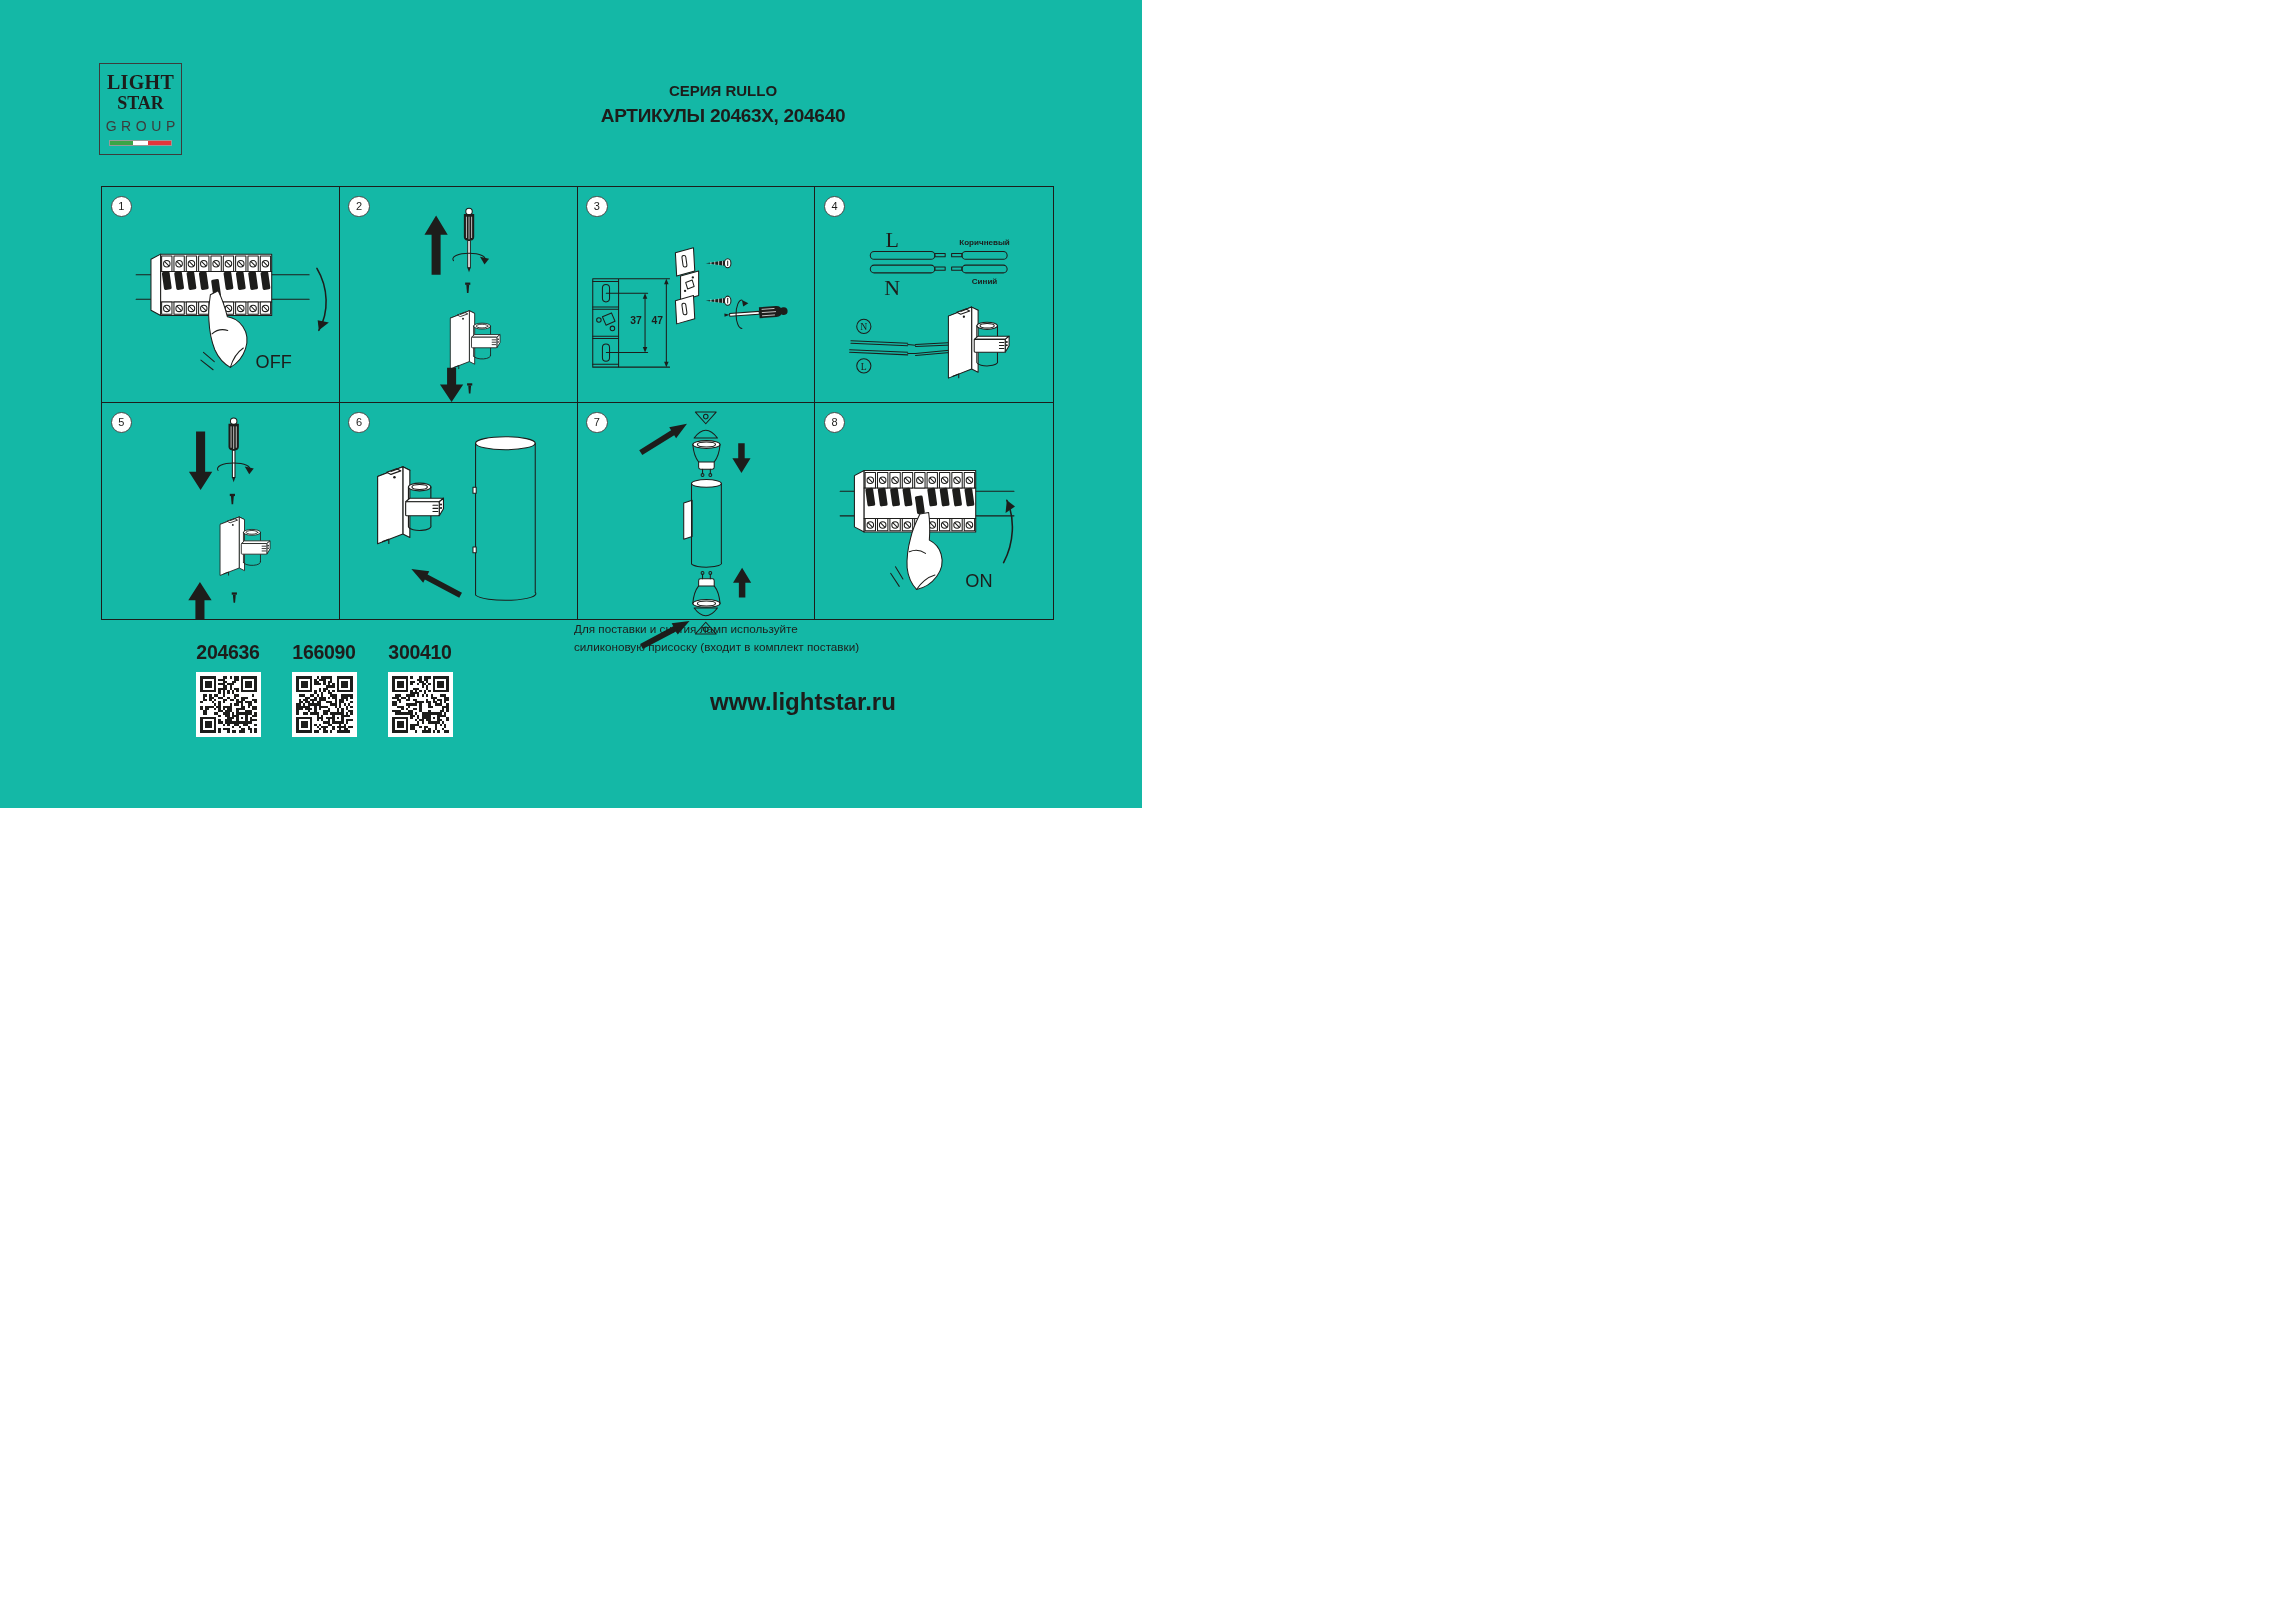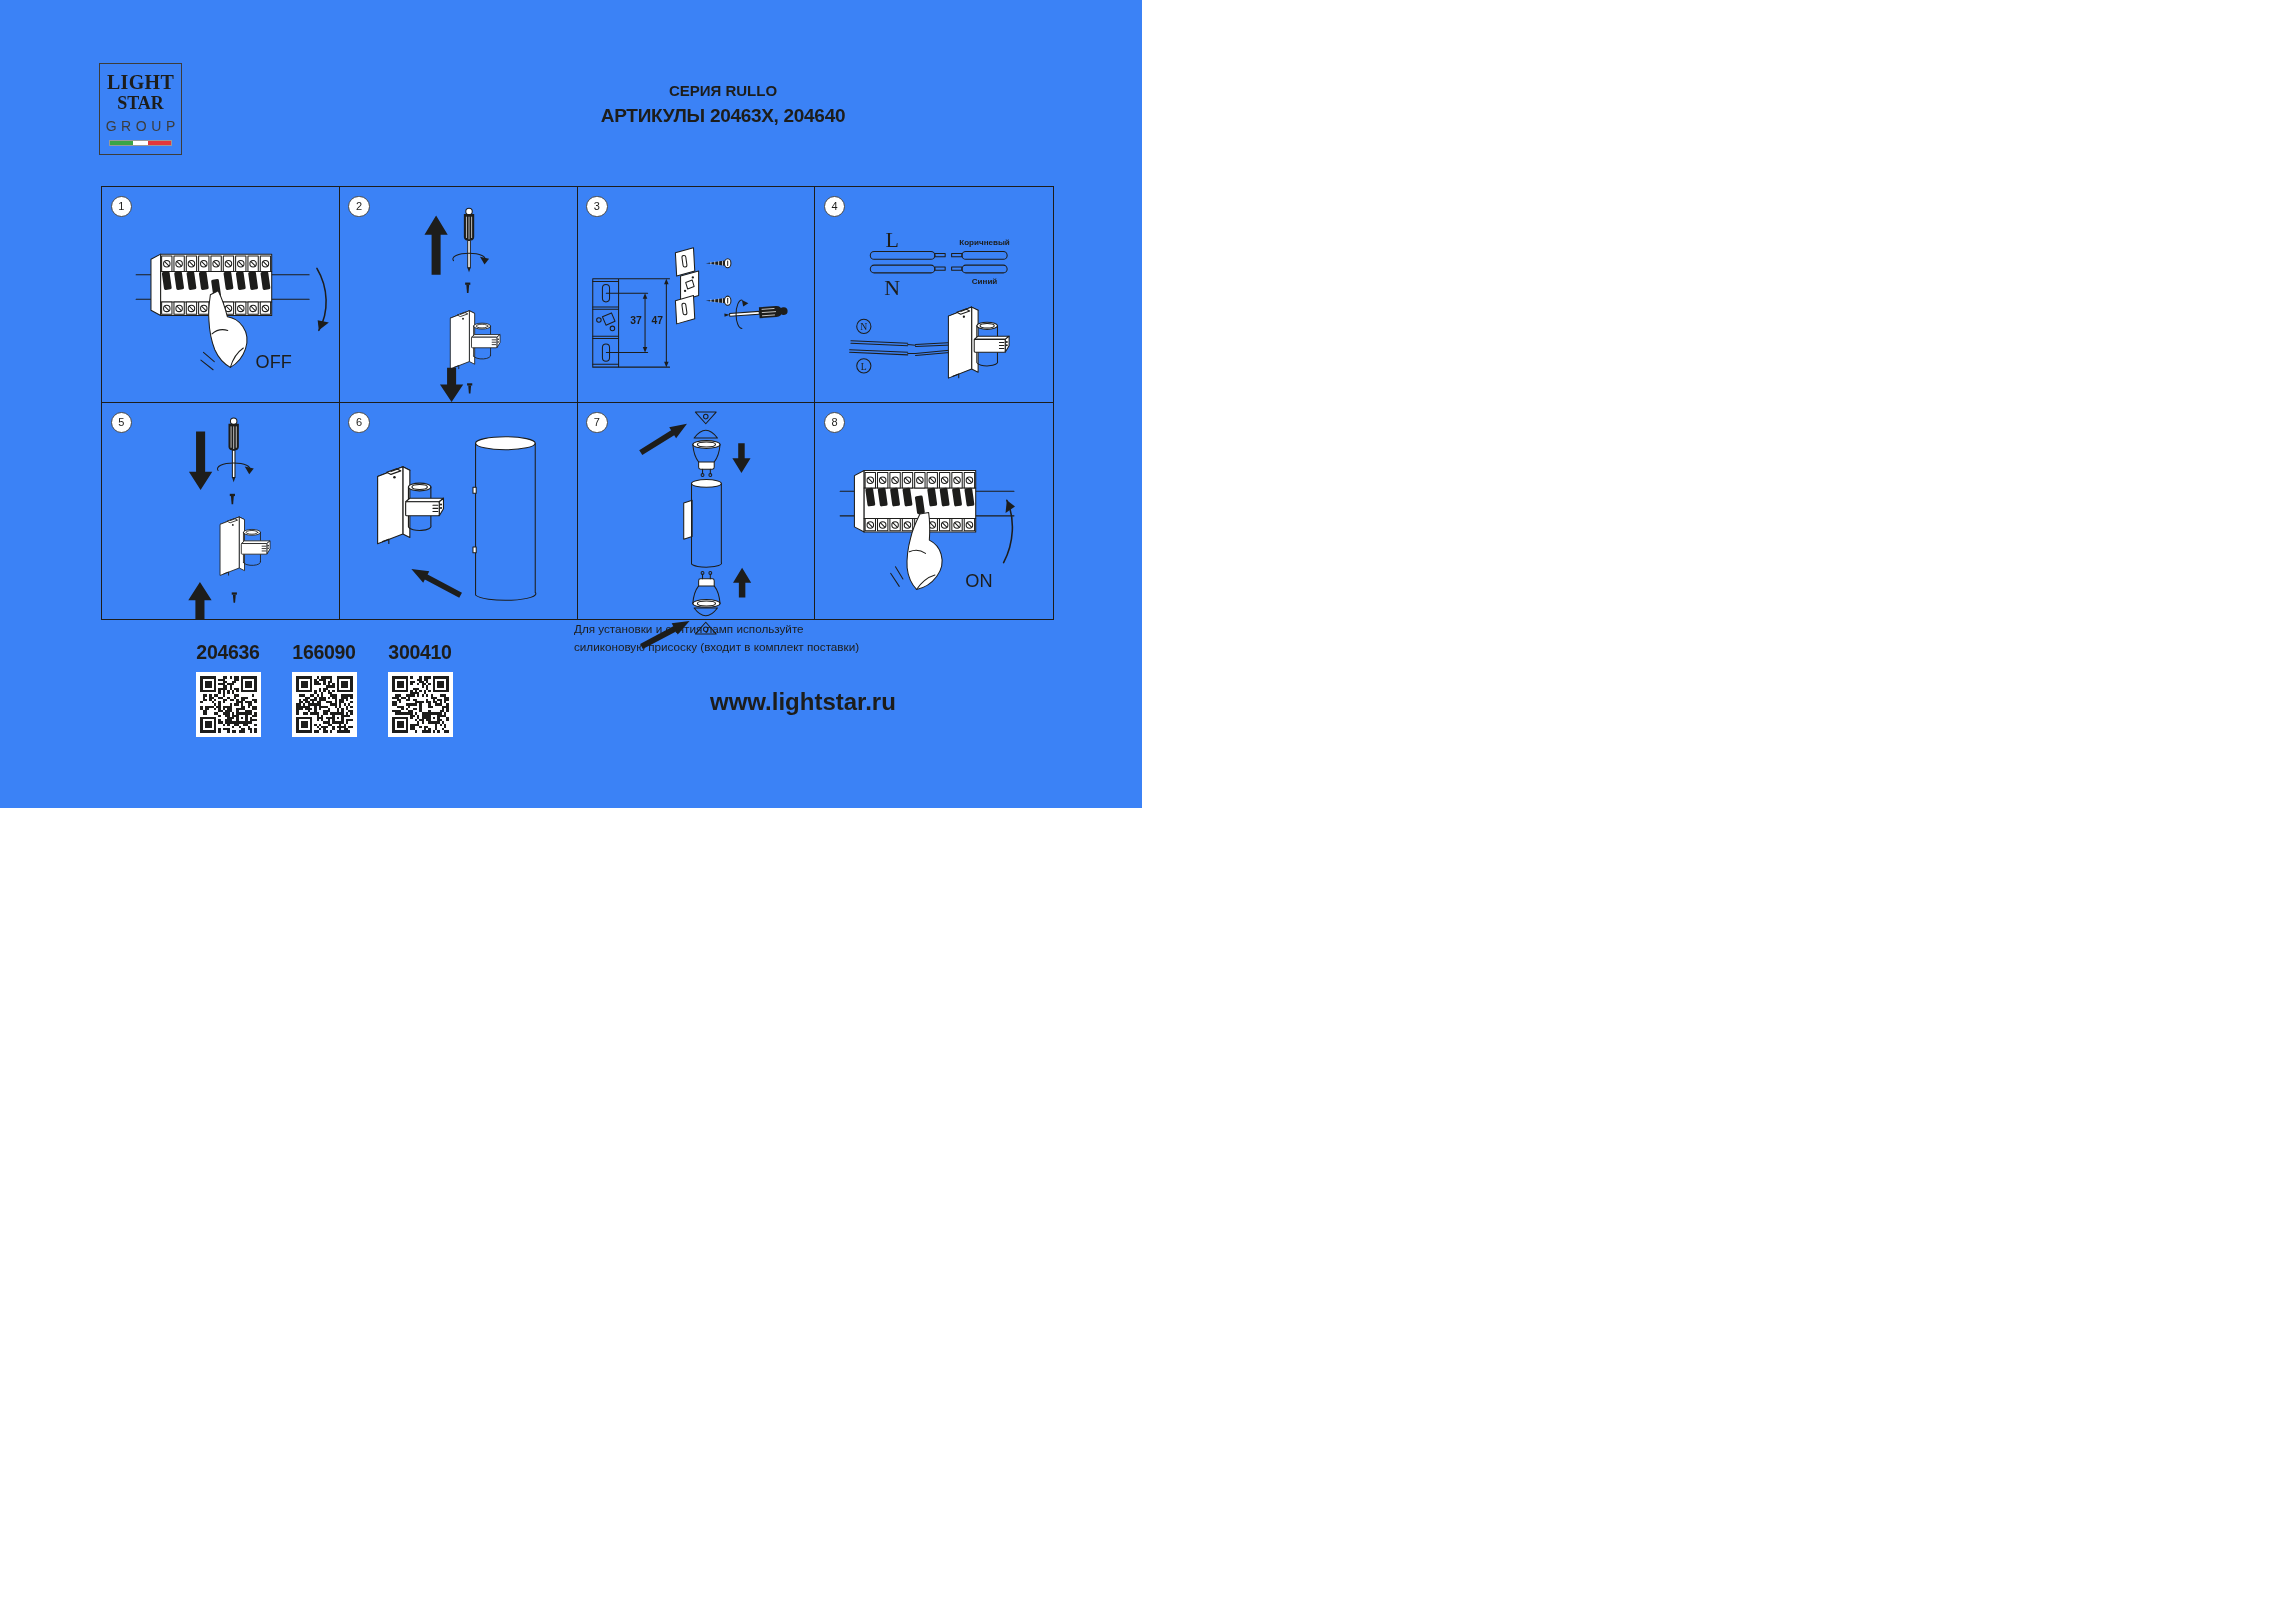--- a/index.html
+++ b/index.html
@@ -1,16 +1,16 @@
 <!DOCTYPE html>
 <html style="font-size:10.4px"><head>
 <meta charset="utf-8">
 <style>
   html,body{margin:0;padding:0;background:#fff;}
-  .page{position:relative;width:1142px;height:808px;background:#3b82f6;color:#1d1d1b;
+  .page{position:relative;width:1142px;height:808px;background:#14b8a6;color:#1d1d1b;
         font-family:"Liberation Sans",sans-serif;overflow:hidden;}
   
   .logo-box{position:absolute;left:99px;top:63px;width:83px;height:92px;
             border:1.3px solid #3c3c3b;box-sizing:border-box;text-align:center;padding-top:8.5px;}
   .logo-light{font-family:"Liberation Serif",serif;font-weight:700;font-size:20px;line-height:19.5px;letter-spacing:0.3px;}
   .logo-star{font-family:"Liberation Serif",serif;font-weight:700;font-size:18px;line-height:23px;}
   .logo-group{font-size:14px;letter-spacing:4.6px;text-indent:4.6px;margin-top:3.3px;color:#3c3c3b;}
   .flag{width:63px;height:5.9px;margin:5.9px auto 0;display:flex;border:0.7px solid #9a9a9a;box-sizing:border-box;}
   .flag span{display:block;height:100%;}
   .fg{width:38%;background:#3aa546;}
@@ -1453,19 +1453,19 @@
           <rect x="15" y="24" width="1" height="1" fill="#1d1d1b"></rect>
           <rect x="16" y="24" width="1" height="1" fill="#1d1d1b"></rect>
           <rect x="18" y="24" width="1" height="1" fill="#1d1d1b"></rect>
           <rect x="20" y="24" width="1" height="1" fill="#1d1d1b"></rect>
           <rect x="23" y="24" width="1" height="1" fill="#1d1d1b"></rect>
           <rect x="24" y="24" width="1" height="1" fill="#1d1d1b"></rect>
         </svg></div>
   </div>
 
   <div class="note">
-    <div>Для установки и снятия ламп используйте</div>
+    <div>Для поставки и снятия ламп используйте</div>
     <div>силиконовую присоску (входит в комплект поставки)</div>
   </div>
 
   <div class="website">www.lightstar.ru</div>
 </div>
 
 
 </body></html>

